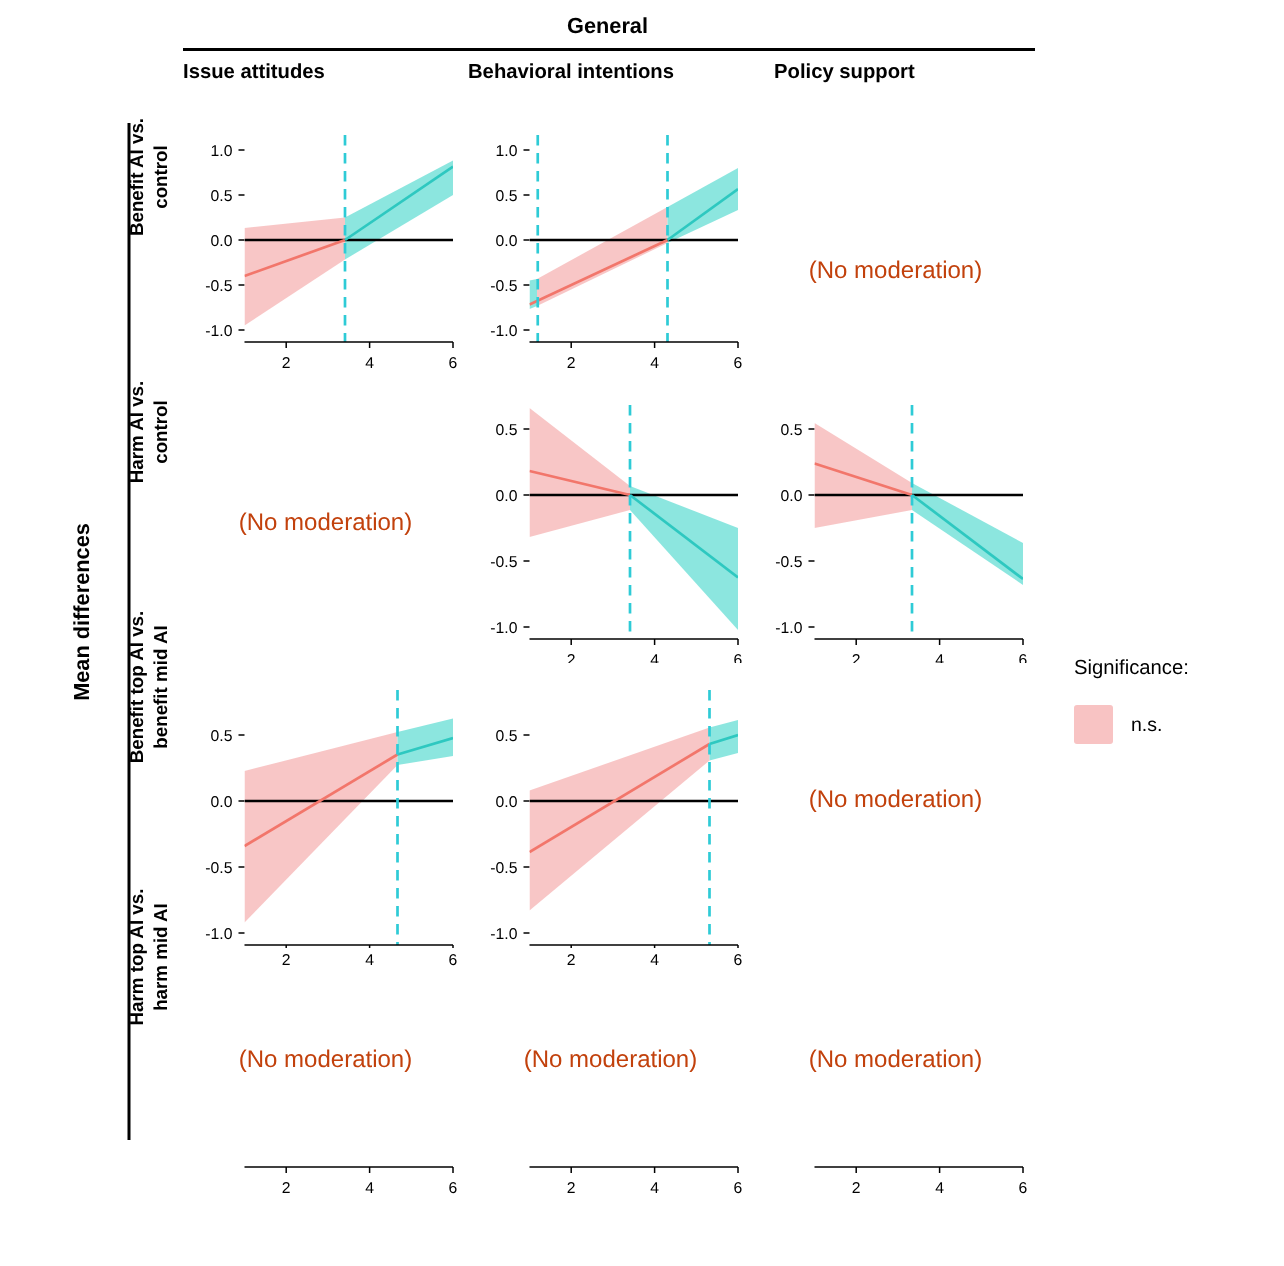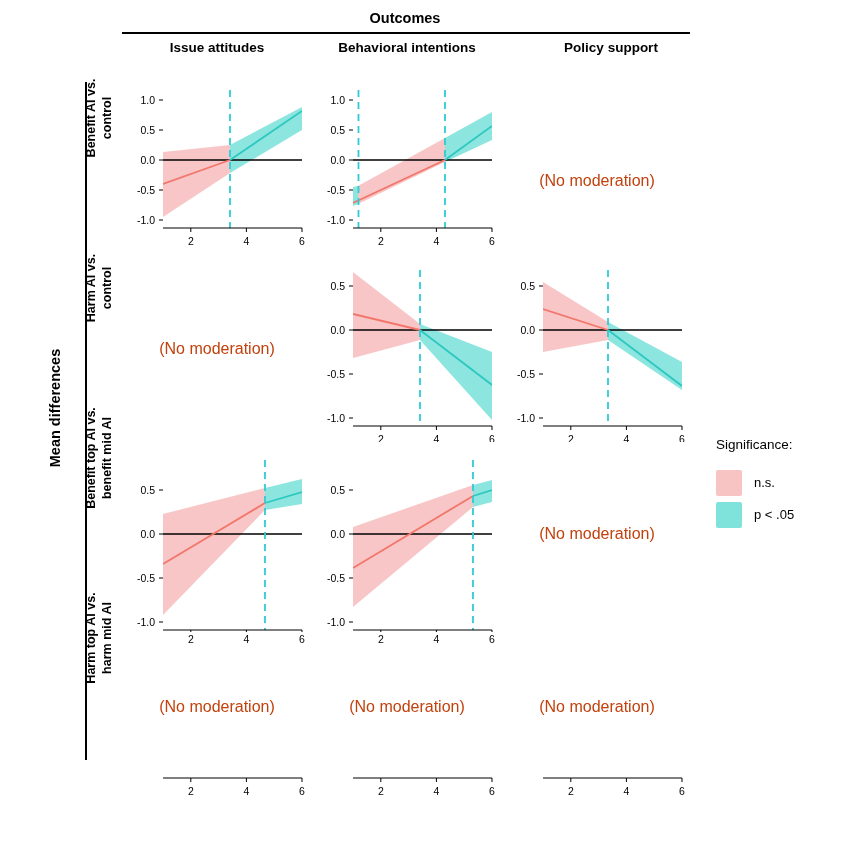--- a/index.html
+++ b/index.html
@@ -31,21 +31,21 @@
     font-weight: bold;
   }
   .outcomes-rule {
     left: 122px; top: 32px; width: 568px; height: 1.5px;
     background: #000;
   }
   .col-header {
     top: 40px;
     font-size: 13.5px;
     font-weight: bold;
-    text-align: center;
+    text-align: left;
   }
   .col-header.c0 { left: 122px; width: 190px; }
   .col-header.c1 { left: 312px; width: 190px; }
   .col-header.c2 { left: 516px; width: 190px; }
 
   
   .meandiff-label {
     left: -45px; top: 400px; width: 200px;
     text-align: center;
     font-size: 14.5px;
@@ -104,21 +104,21 @@
   }
 
   svg { display: block; }
   text { font-family: "Liberation Sans", sans-serif; }
 </style>
 </head>
 <body>
 
 <div id="root">
 
-  <div class="abs outcomes-label">Outcomes</div>
+  <div class="abs outcomes-label">General</div>
   <div class="abs outcomes-rule"></div>
   <div class="abs col-header c0">Issue attitudes</div>
   <div class="abs col-header c1">Behavioral intentions</div>
   <div class="abs col-header c2">Policy support</div>
 
   <div class="abs meandiff-label">Mean differences</div>
   <div class="abs meandiff-rule"></div>
 
   <div class="abs row-header r0">Benefit AI vs.<br>control</div>
   <div class="abs row-header r1">Harm AI vs.<br>control</div>
@@ -437,18 +437,14 @@
       </g>
     </svg>
   </div>
 
 
   <div class="abs legend-title">Significance:</div>
   <div class="legend-item abs" style="left:716px; top:470px; width:130px; height:30px;">
     <span class="legend-swatch" style="left:0; top:0; background:#F8C3C3;"></span>
     <span class="legend-text" style="left:38px; top:0;">n.s.</span>
   </div>
-  <div class="legend-item abs" style="left:716px; top:502px; width:130px; height:30px;">
-    <span class="legend-swatch" style="left:0; top:0; background:#7FE3DC;"></span>
-    <span class="legend-text" style="left:38px; top:0;">p &lt; .05</span>
-  </div>
 
 </div>
 
 </body></html>

